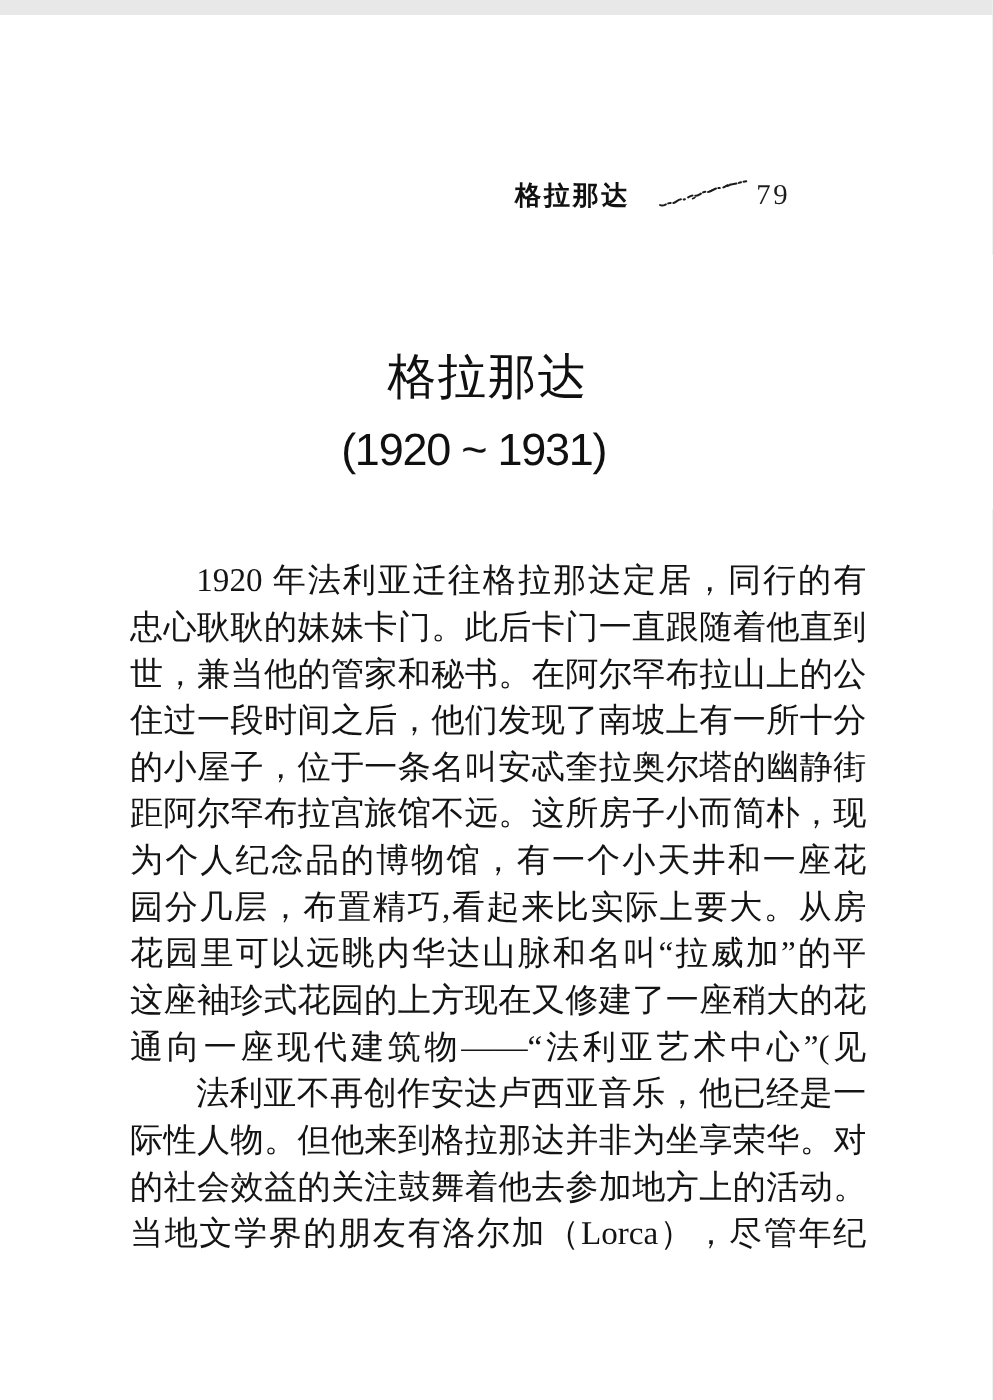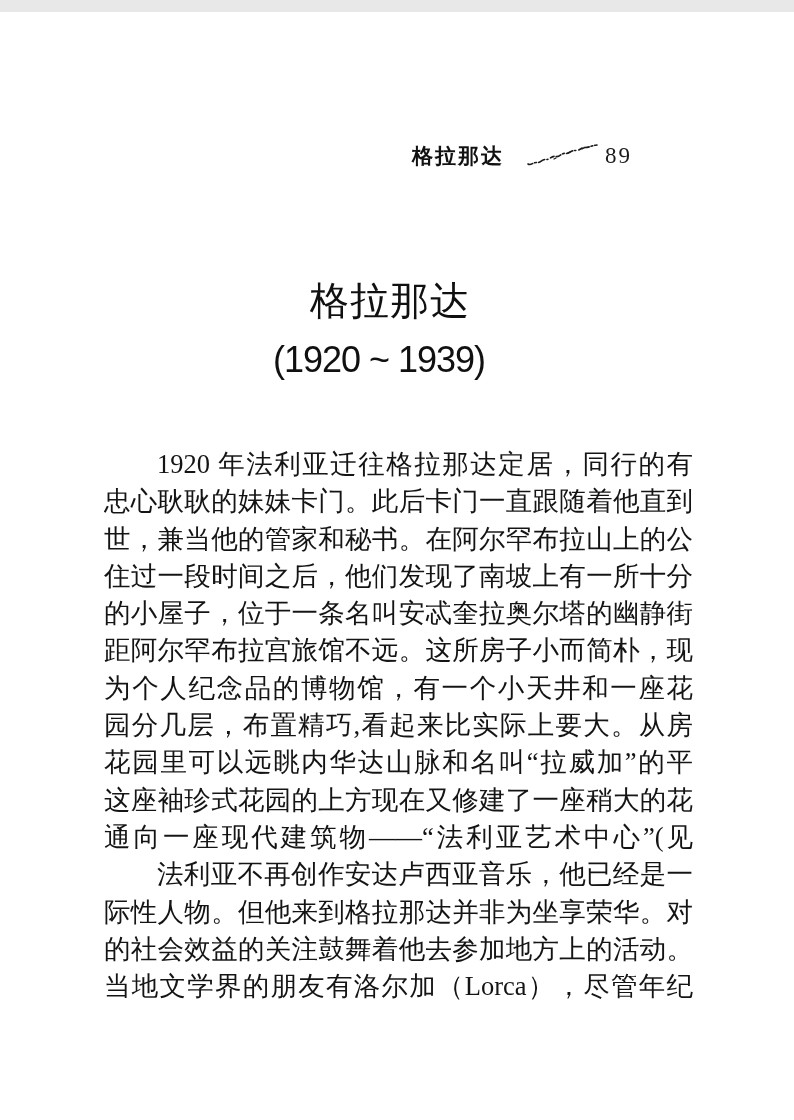--- a/index.html
+++ b/index.html
@@ -105,25 +105,25 @@
 
   <div class="running-title">格拉那达</div>
 
   <svg class="squiggle" viewBox="0 0 80 28" aria-hidden="true">
     <path d="M4 23 C7 25 9 21 13 21.5 C17 22 17.5 18 22 18.5
              C26 19 27 14.5 32 15.5 C36 16.5 37 11.5 42 12.5
              C45 13 47 9 52 9.5 C55 10 57 6.5 61 6.5 C65 6.5 68 4.5 73 4" fill="none" stroke="#1a1a1a" stroke-width="1.6" stroke-linecap="round" stroke-dasharray="5 2 2 2 7 2 1 3 4 2"></path>
     <path d="M30 18 l2 -1 M44 12 l2 -1 M58 8 l2 -1" fill="none" stroke="#1a1a1a" stroke-width="1.2" stroke-linecap="round"></path>
   </svg>
 
-  <div class="page-number">89</div>
+  <div class="page-number">79</div>
 
   <div class="title-main">格拉那达</div>
 
-  <div class="title-years">(1920 ~ 1939)</div>
+  <div class="title-years">(1920 ~ 1931)</div>
 
   <div class="body-text">
       <div class="line indent">1920 年法利亚迁往格拉那达定居，同行的有对他</div>
       <div class="line">忠心耿耿的妹妹卡门。此后卡门一直跟随着他直到他辞</div>
       <div class="line">世，兼当他的管家和秘书。在阿尔罕布拉山上的公寓里</div>
       <div class="line">住过一段时间之后，他们发现了南坡上有一所十分合意</div>
       <div class="line">的小屋子，位于一条名叫安忒奎拉奥尔塔的幽静街道，</div>
       <div class="line">距阿尔罕布拉宫旅馆不远。这所房子小而简朴，现已作</div>
       <div class="line">为个人纪念品的博物馆，有一个小天井和一座花园，花</div>
       <div class="line">园分几层，布置精巧,看起来比实际上要大。从房子和</div>

